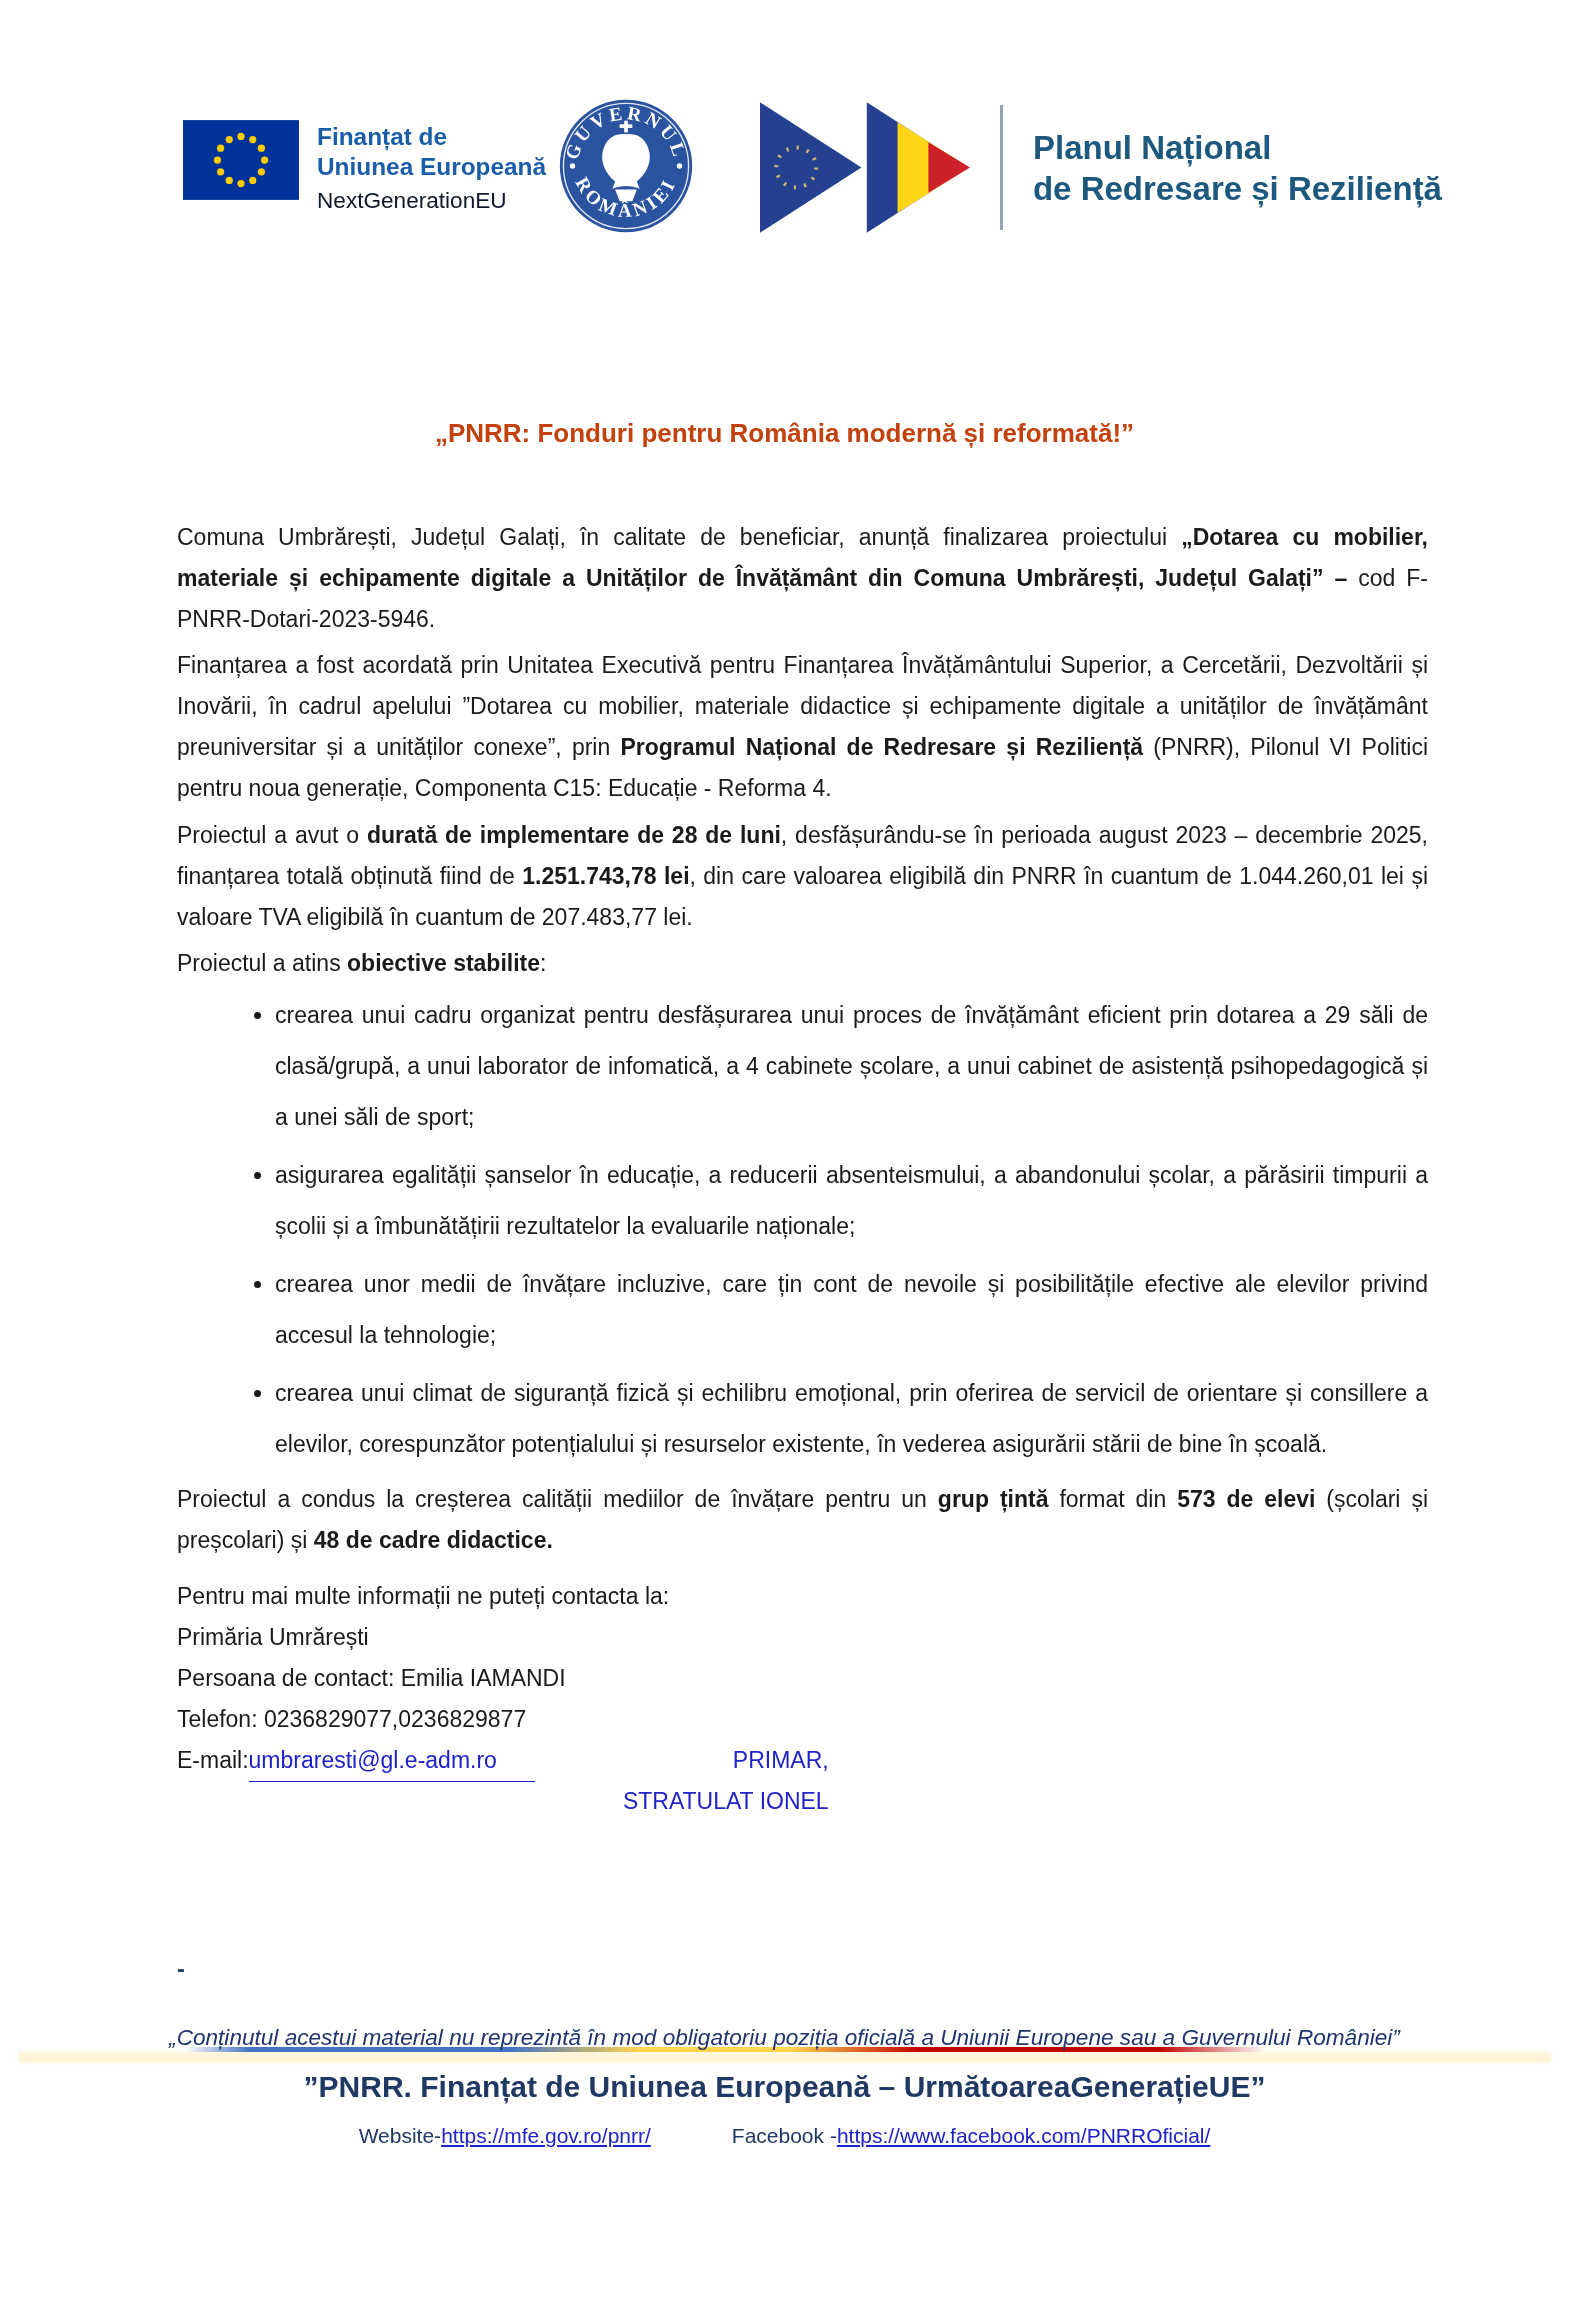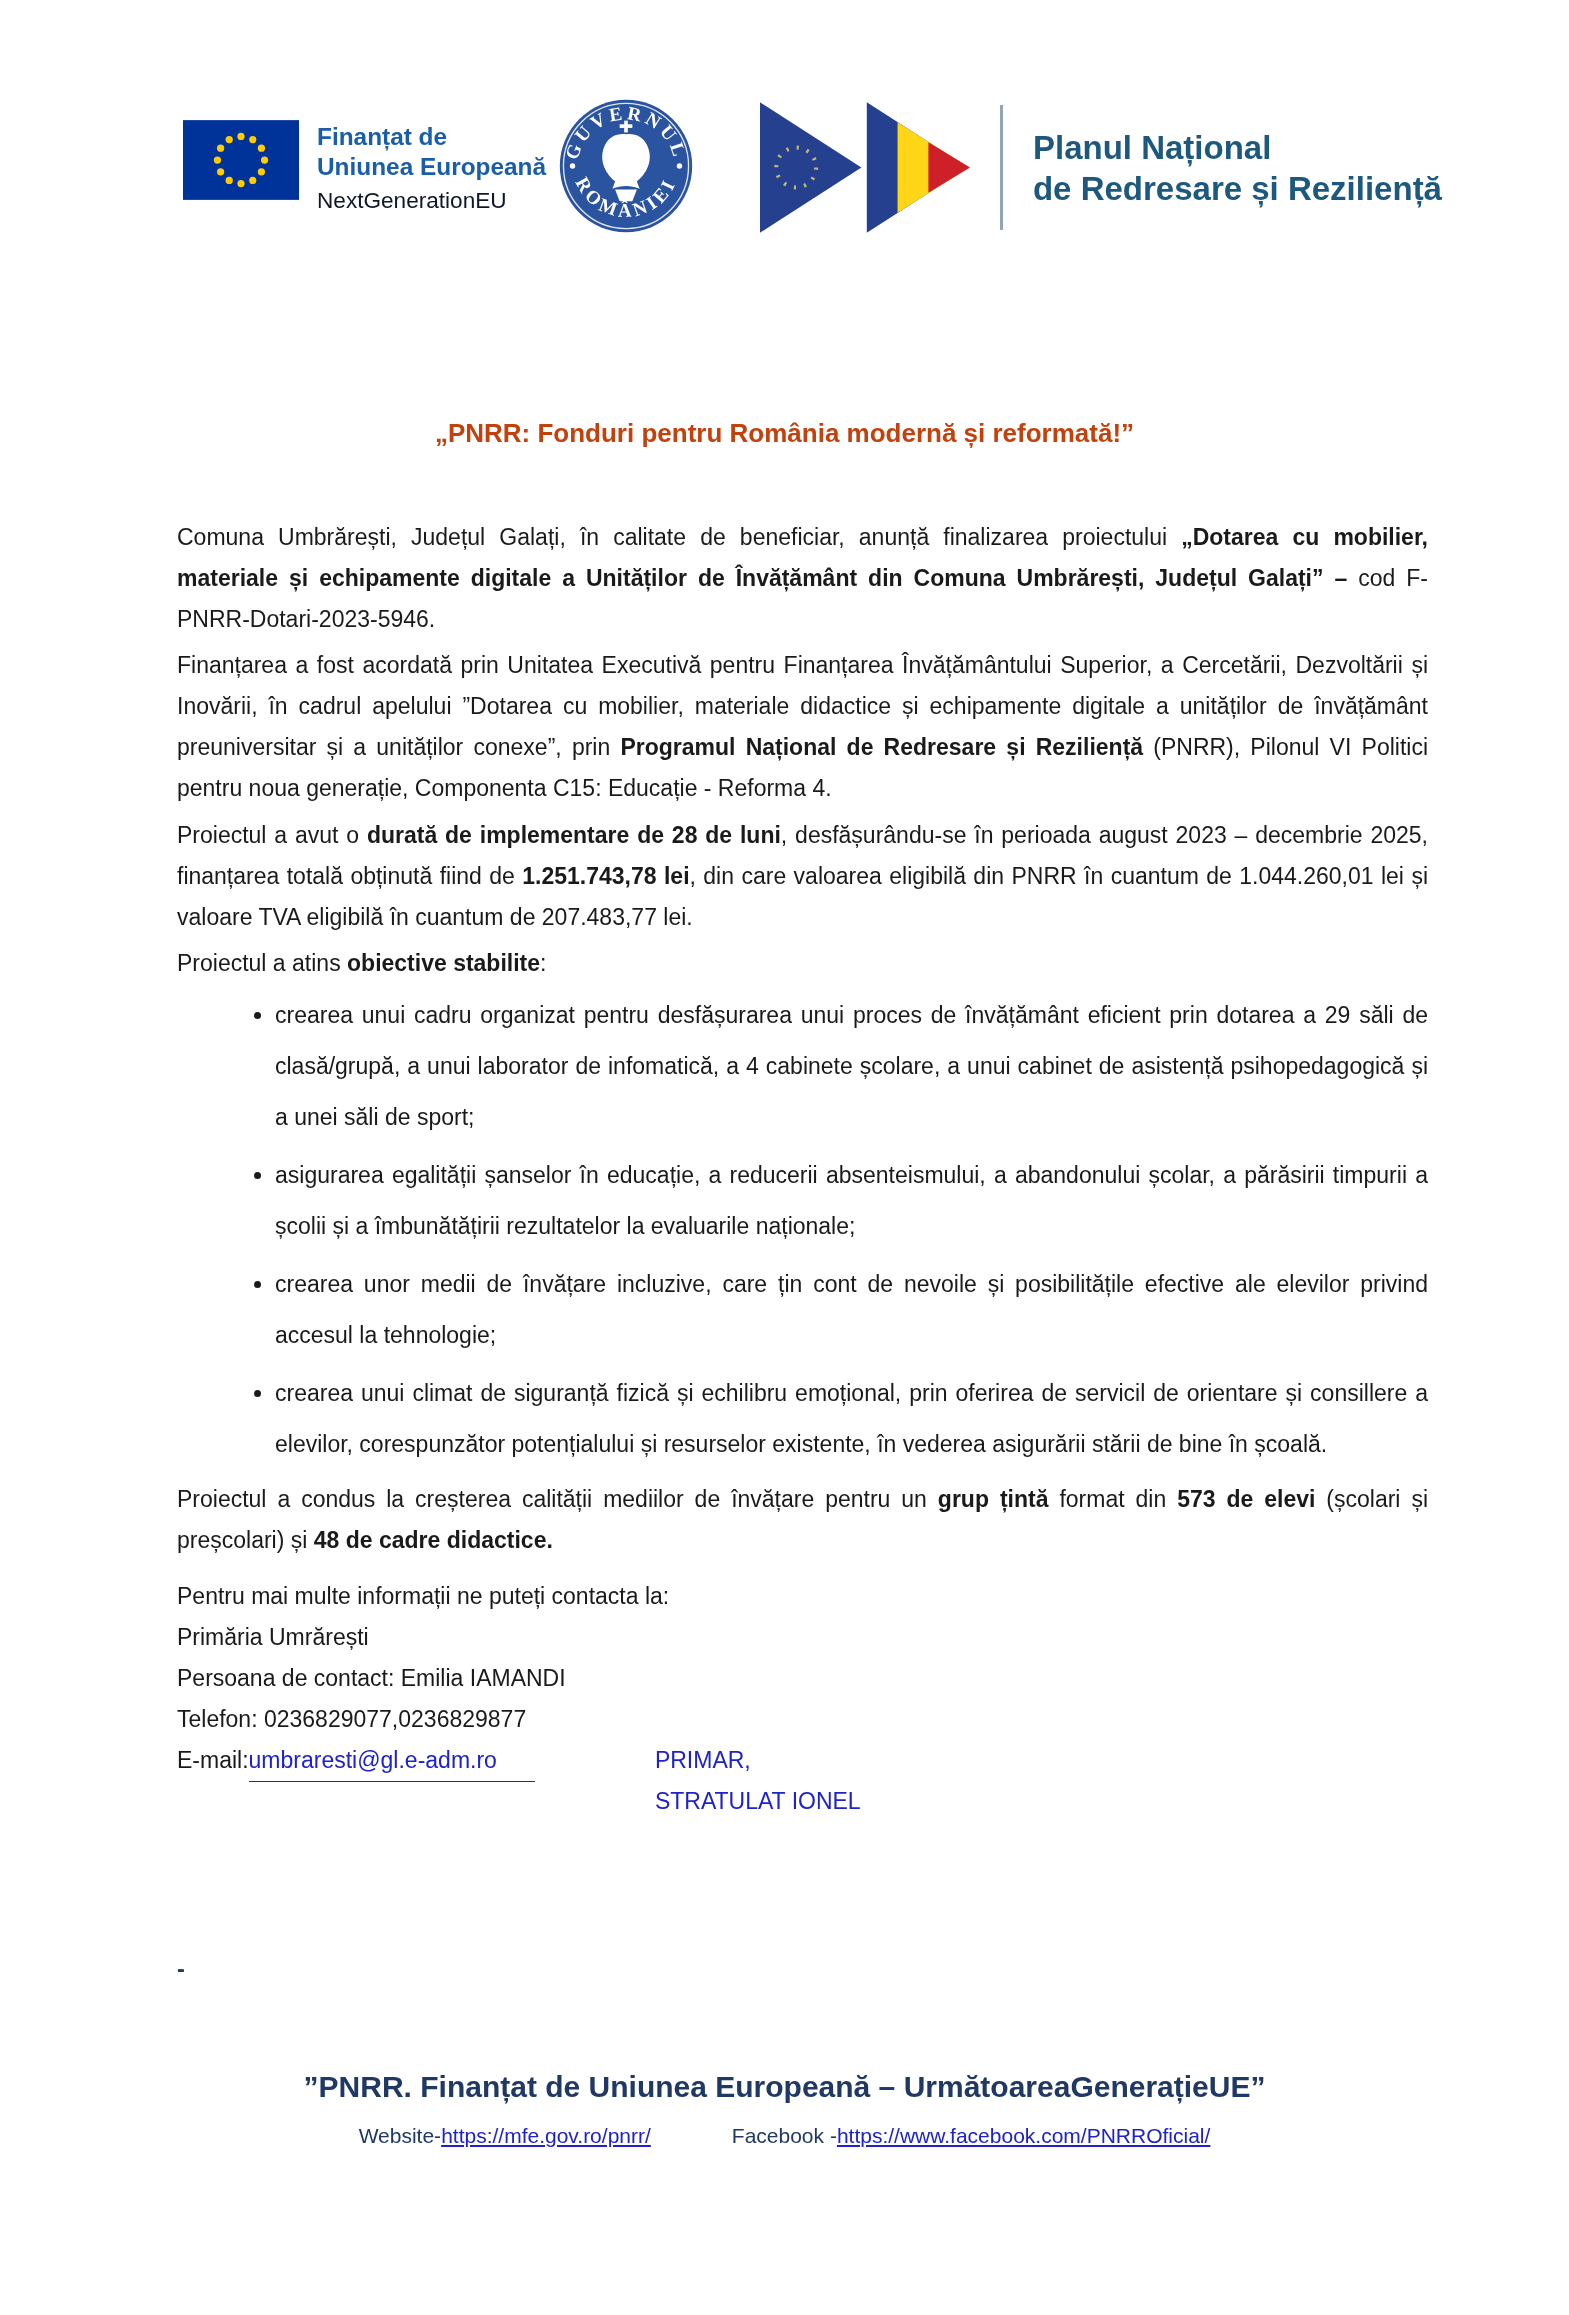--- a/index.html
+++ b/index.html
@@ -31,21 +31,21 @@
   .body p { margin:0 0 5.4px 0; }
   .body b { font-weight:bold; }
   .bullets { margin:3.6px 0 9px 0; padding-left:98px; }
   .bullets li { line-height:51px; margin-bottom:7.2px; text-align:justify; }
   .closing { margin-top:7.2px; }
   
   .contact { margin-top:14.5px; line-height:41px; text-align:left; }
   .contact-row { display:flex; align-items:flex-start; }
   .email-link { color:#1E22C8; border-bottom:1.8px solid #1E22C8; padding-right:38px;
                 text-decoration:none; cursor:pointer; }
-  .signature { margin-left:120px; text-align:left; color:#1E22C8; line-height:41px; }
+  .signature { margin-left:88px; text-align:right; color:#1E22C8; line-height:41px; }
   
   .dash { position:absolute; left:177px; top:1956px; color:#1F3864; font-weight:bold; font-size:23.5px; }
   .disclaimer { position:absolute; top:2025px; left:0; width:100%; text-align:center;
                 font-style:italic; font-size:22.6px; color:#20346E; }
   .tricolor { position:absolute; left:185px; right:303px; top:22px; height:4.5px; z-index:1;
               background:linear-gradient(to right,
                 rgba(68,114,196,0) 0%, #4472C4 6%, #4472C4 30%,
                 #FFD34D 42%, #FFD34D 56%,
                 #C00000 68%, #C00000 90%, rgba(192,0,0,0) 100%);
               filter:blur(0.5px); }
@@ -156,20 +156,25 @@
         <div class="signature">
           <div>PRIMAR,</div>
           <div>STRATULAT IONEL</div>
         </div>
       </div>
     </div>
   </main>
 
   <div class="dash">-</div>
 
+  <div class="disclaimer">
+    <div class="tricolor-glow"></div>
+    <div class="tricolor"></div>
+    <span class="disclaimer-text">„Conținutul acestui material nu reprezintă în mod obligatoriu poziția oficială a Uniunii Europene sau a Guvernului României”</span>
+  </div>
 
   <div class="motto">”PNRR. Finanțat de Uniunea Europeană – UrmătoareaGenerațieUE”</div>
 
   <div class="links">
     <span>
       <span>Website-</span><a>https://mfe.gov.ro/pnrr/</a>
     </span>
     <span>
       <span>Facebook -</span><a>https://www.facebook.com/PNRROficial/</a>
     </span>

